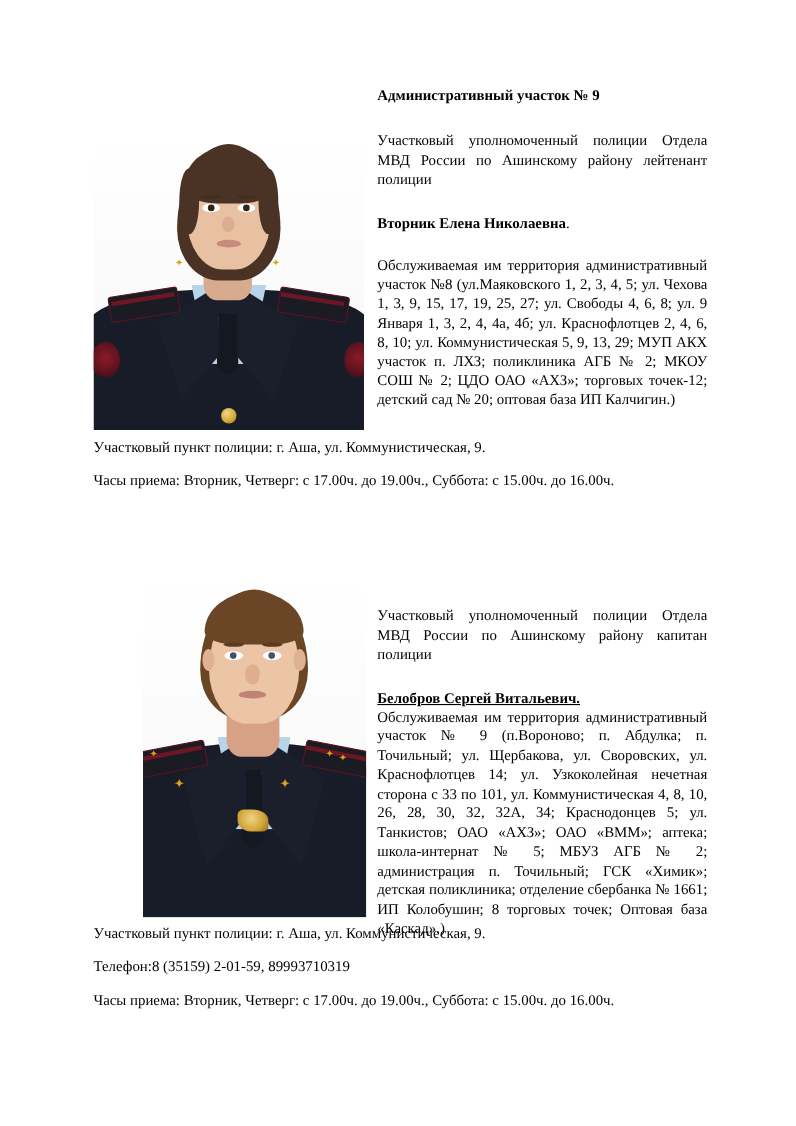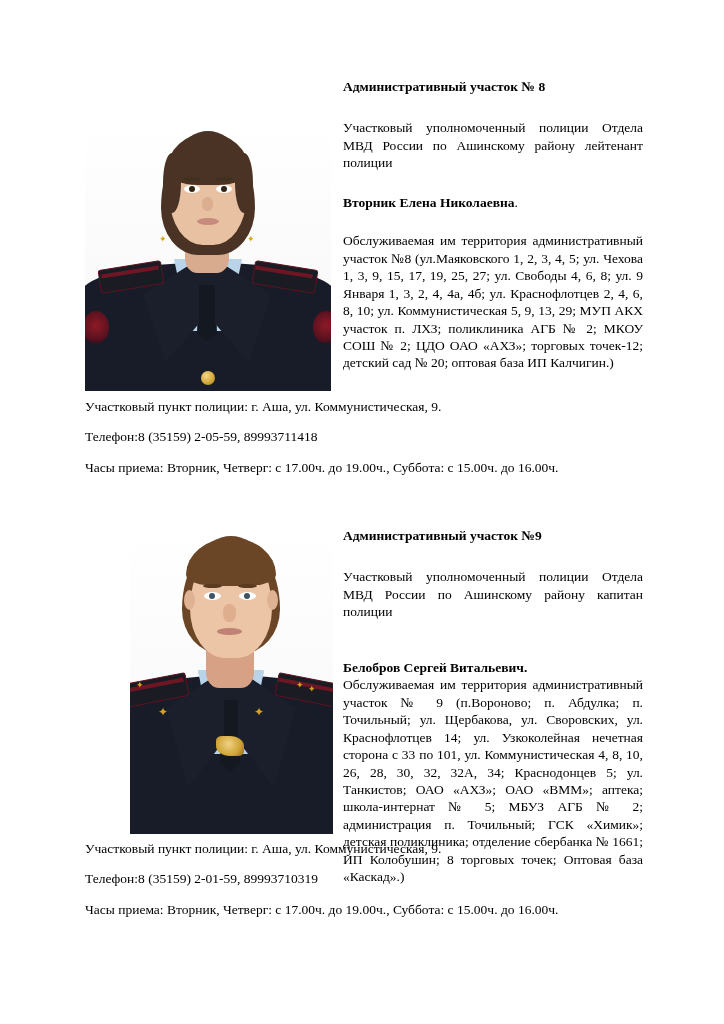--- a/index.html
+++ b/index.html
@@ -218,31 +218,30 @@
         <div class="pt-pupil" style="left:104px; top:61px; width:6px; height:6px;"></div>
         <div class="pt-pupil" style="left:136px; top:61px; width:6px; height:6px;"></div>
 
         <div class="pt-nose" style="left:117px; top:72px; width:11px; height:14px; background:#dbae90;"></div>
 
         <div class="pt-mouth" style="left:112px; top:93px; width:22px; height:7px; background:#c78a7c;"></div>
       </div>
     </div>
 
     <div class="text-col" style="left:343px; top:78px; width:300px;">
-      <div class="hdr">Административный участок № 8</div>
+      <div class="hdr">Административный участок № 9</div>
       <div class="para" style="margin-top:24px;">Участковый уполномоченный полиции Отдела МВД России по Ашинскому району лейтенант полиции</div>
       <div class="name" style="margin-top:22px;">
         <span>Вторник Елена Николаевна</span><span style="font-weight:normal;">.</span>
       </div>
       <div class="para-just" style="margin-top:21px;"> Обслуживаемая им территория административный участок №8 (ул.Маяковского 1, 2, 3, 4, 5; ул. Чехова 1, 3, 9, 15, 17, 19, 25, 27; ул. Свободы 4, 6, 8; ул. 9 Января 1, 3, 2, 4, 4а, 4б; ул. Краснофлотцев 2, 4, 6, 8, 10; ул. Коммунистическая 5, 9, 13, 29; МУП АКХ участок п. ЛХЗ; поликлиника АГБ № 2; МКОУ СОШ № 2; ЦДО ОАО «АХЗ»; торговых точек-12; детский сад № 20; оптовая база ИП Калчигин.)</div>
     </div>
 
     <div style="position:absolute; left:85px; top:398px; width:600px;">
       <div class="footline">Участковый пункт полиции: г. Аша, ул. Коммунистическая, 9.</div>
-      <div class="footline" style="margin-top:13px;">Телефон:8 (35159) 2-05-59, 89993711418</div>
       <div class="footline" style="margin-top:13px;">Часы приема: Вторник, Четверг: с 17.00ч. до 19.00ч., Суббота: с 15.00ч. до 16.00ч.</div>
     </div>
   </div>
 
   <div class="section" style="left:0; top:0; width:724px; height:1024px;">
 
     <div class="photo-wrap" style="left:130px; top:528px; width:203px; height:306px;">
       <div class="portrait">
         <div class="pt-bg"></div>
 
@@ -300,23 +299,22 @@
         <div class="pt-pupil" style="left:79px; top:65px; width:6px; height:6px; background:#3d5566;"></div>
         <div class="pt-pupil" style="left:114px; top:65px; width:6px; height:6px; background:#3d5566;"></div>
 
         <div class="pt-nose" style="left:93px; top:76px; width:13px; height:18px; background:#dfae8f;"></div>
 
         <div class="pt-mouth" style="left:87px; top:100px; width:25px; height:7px; background:#bf8274;"></div>
       </div>
     </div>
 
     <div class="text-col" style="left:343px; top:527px; width:300px;">
-      <div class="hdr">Административный участок №9</div>
       <div class="para" style="margin-top:24px;">Участковый уполномоченный полиции Отдела МВД России по Ашинскому району капитан полиции</div>
-      <div class="name" style="margin-top:38px;">
+      <div class="name" style="margin-top:22px;text-decoration:underline;">
         <span>Белобров Сергей Витальевич.</span><span style="font-weight:normal;"></span>
       </div>
       <div class="para-just" style="margin-top:0px;"> Обслуживаемая им территория административный участок № 9 (п.Вороново; п. Абдулка; п. Точильный; ул. Щербакова, ул. Своровских, ул. Краснофлотцев 14; ул. Узкоколейная нечетная сторона с 33 по 101, ул. Коммунистическая 4, 8, 10, 26, 28, 30, 32, 32А, 34; Краснодонцев 5; ул. Танкистов; ОАО «АХЗ»; ОАО «ВММ»; аптека; школа-интернат № 5; МБУЗ АГБ № 2; администрация п. Точильный; ГСК «Химик»; детская поликлиника; отделение сбербанка № 1661; ИП Колобушин; 8 торговых точек; Оптовая база «Каскад».)</div>
     </div>
 
     <div style="position:absolute; left:85px; top:840px; width:600px;">
       <div class="footline">Участковый пункт полиции: г. Аша, ул. Коммунистическая, 9.</div>
       <div class="footline" style="margin-top:13px;">Телефон:8 (35159) 2-01-59, 89993710319</div>
       <div class="footline" style="margin-top:13px;">Часы приема: Вторник, Четверг: с 17.00ч. до 19.00ч., Суббота: с 15.00ч. до 16.00ч.</div>
     </div>

